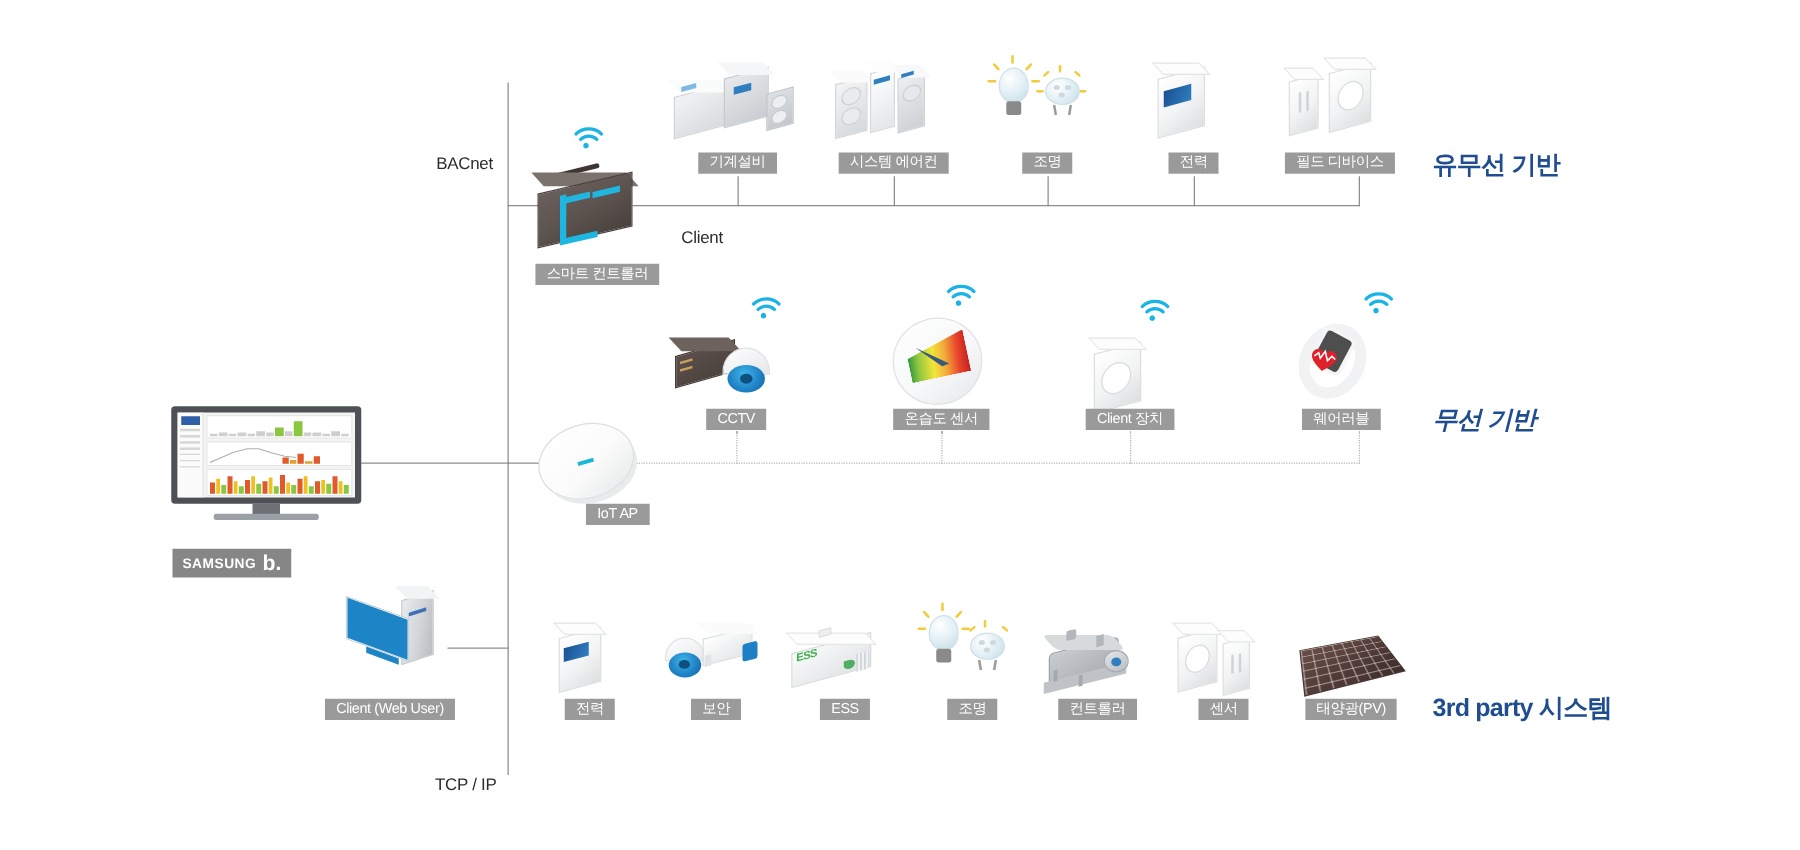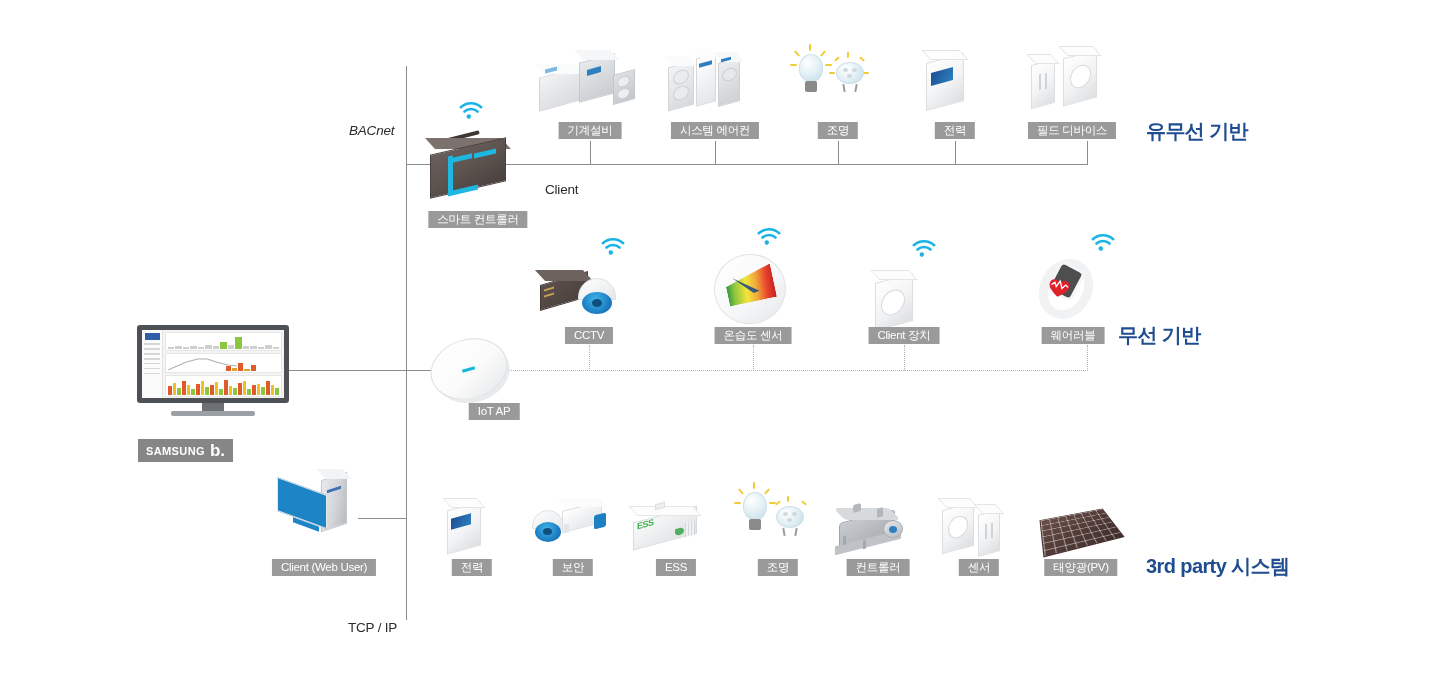--- a/index.html
+++ b/index.html
@@ -365,21 +365,21 @@
 
   <div class="dev" style="left:328px; top:470px; height:90px;">
     <div class="art">
       <div class="pc-tower"></div>
       <div class="pc-tower-top"></div>
       <div class="pc-tower-slot"></div>
       <div class="pc-mon"></div>
       <div class="pc-mon-foot"></div>
     </div>
   </div>
-  <div class="chip center" style="left:324px; top:559px;text-align:right;">Client (Web User)</div>
+  <div class="chip center" style="left:312px; top:559px;text-align:right;">Client (Web User)</div>
 
   <div class="dev" style="left:477px; top:115px; height:95px;">
     <div class="art">
       <svg class="wifi" style="left:36px; top:-20px;" viewBox="0 0 26 20">
         <path d="M13 16.5a2.2 2.2 0 1 0 0 .01" fill="#19b4e5"></path>
         <path d="M6.5 11.5a9.5 9.5 0 0 1 13 0" fill="none" stroke="#19b4e5" stroke-width="2.6" stroke-linecap="round"></path>
         <path d="M2.8 7.2a15 15 0 0 1 20.4 0" fill="none" stroke="#19b4e5" stroke-width="2.6" stroke-linecap="round"></path>
       </svg>
       <div class="sc-antenna"></div>
       <div class="sc-top"></div>
@@ -634,21 +634,21 @@
   </div>
   <div class="chip center" style="left:979px; top:559px;">센서</div>
 
   <div class="dev" style="left:1081px; top:478px;">
     <div class="art">
       <div class="pv-panel"></div>
     </div>
   </div>
   <div class="chip center" style="left:1081px; top:559px;">태양광(PV)</div>
 
-  <div class="plain-label" style="left:349px; top:123px;font-style:italic;">BACnet</div>
+  <div class="plain-label" style="left:349px; top:123px;">BACnet</div>
   <div class="plain-label" style="left:545px; top:182px;">Client</div>
   <div class="plain-label" style="left:348px; top:620px;">TCP / IP</div>
 
   <div class="cat-title" style="left:1146px; top:118px;">유무선 기반</div>
-  <div class="cat-title" style="left:1118px; top:322px;">무선 기반</div>
+  <div class="cat-title" style="left:1146px; top:322px;font-style:italic;">무선 기반</div>
   <div class="cat-title" style="left:1146px; top:553px;">3rd party 시스템</div>
 
 </div>
 
 </body></html>

